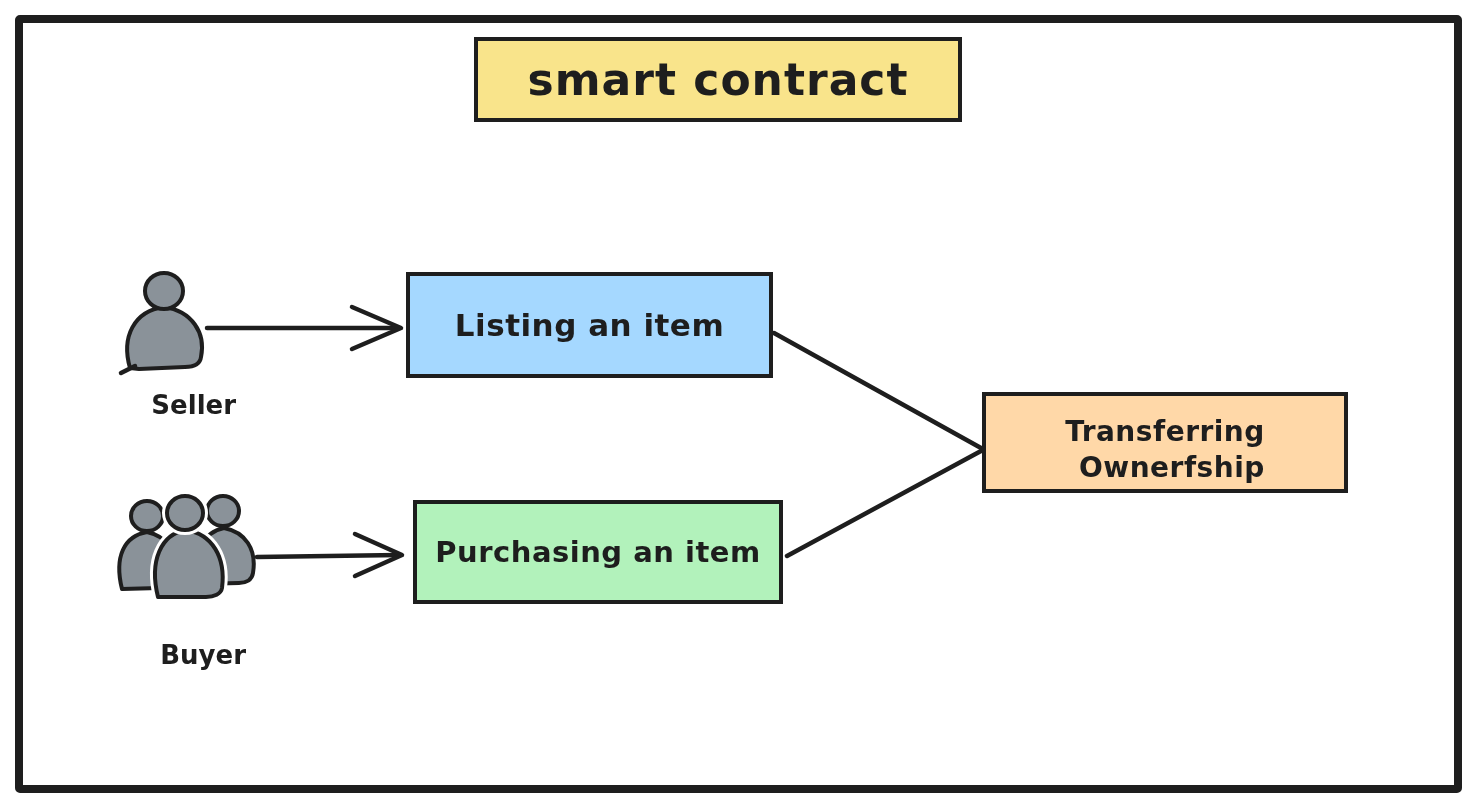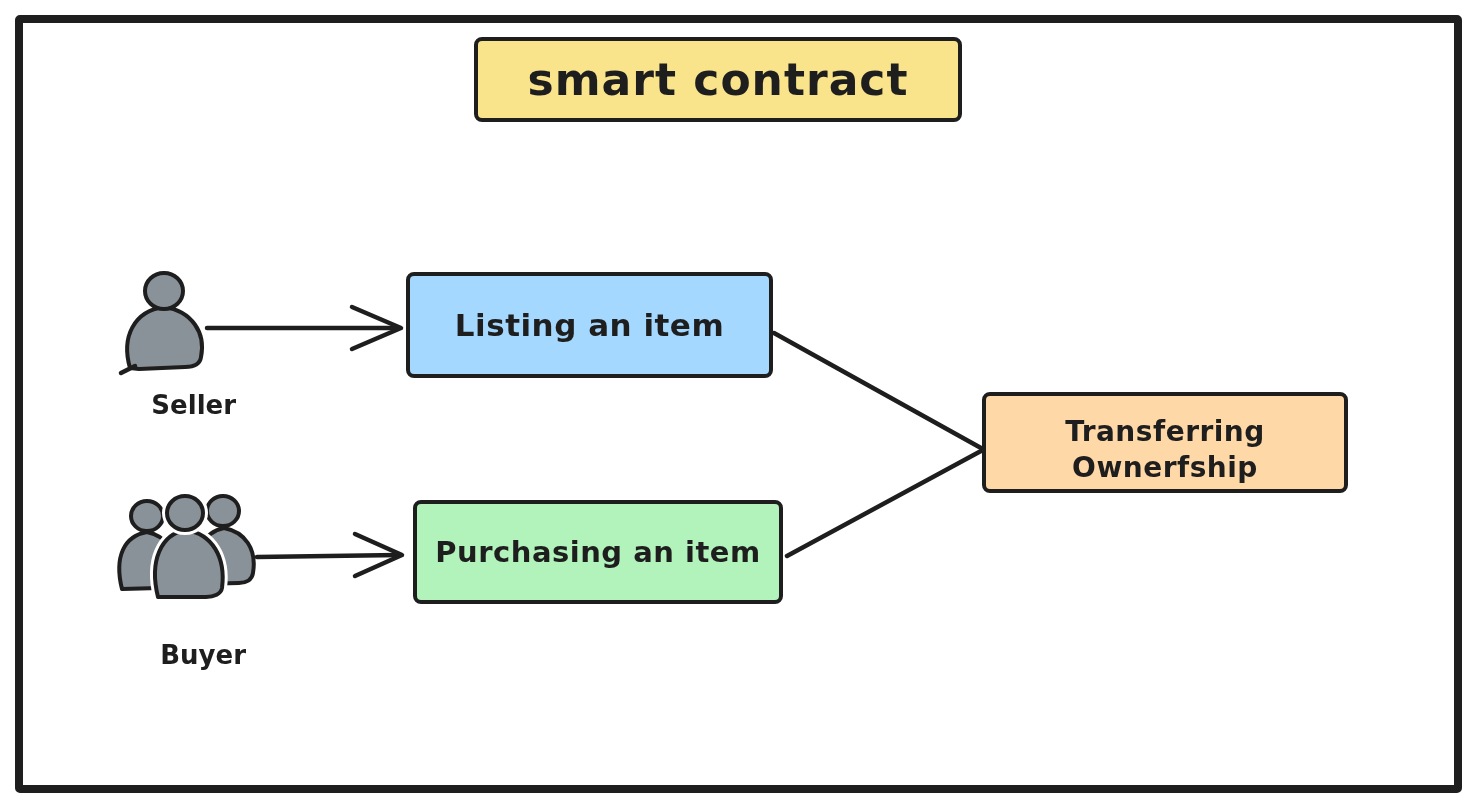--- a/index.html
+++ b/index.html
@@ -29,21 +29,21 @@
   .layer {
     position: absolute;
     left: 0; top: 0;
     width: 1478px; height: 810px;
     pointer-events: none;
   }
   .box {
     position: absolute;
     box-sizing: border-box;
     border: 4px solid var(--ink);
-    border-radius: 8px;
+    border-radius: 0;
     display: flex;
     align-items: center;
     justify-content: center;
     font-weight: 600;
     letter-spacing: 0.5px;
     color: var(--ink);
   }
   .title-box {
     left: 474px; top: 37px;
     width: 488px; height: 85px;
@@ -64,21 +64,21 @@
     font-size: 29px;
   }
   .transfer-box {
     left: 982px; top: 392px;
     width: 366px; height: 101px;
     background: var(--orange);
     font-size: 28px;
   }
   .transfer-box .inner {
     white-space: pre-line;
-    text-align: center;
+    text-align: right;
     line-height: 1.28;
     margin-top: 14px;
   }
   .actor-label {
     position: absolute;
     font-size: 26px;
     font-weight: 600;
     color: var(--ink);
     text-align: right;
     width: 120px;

